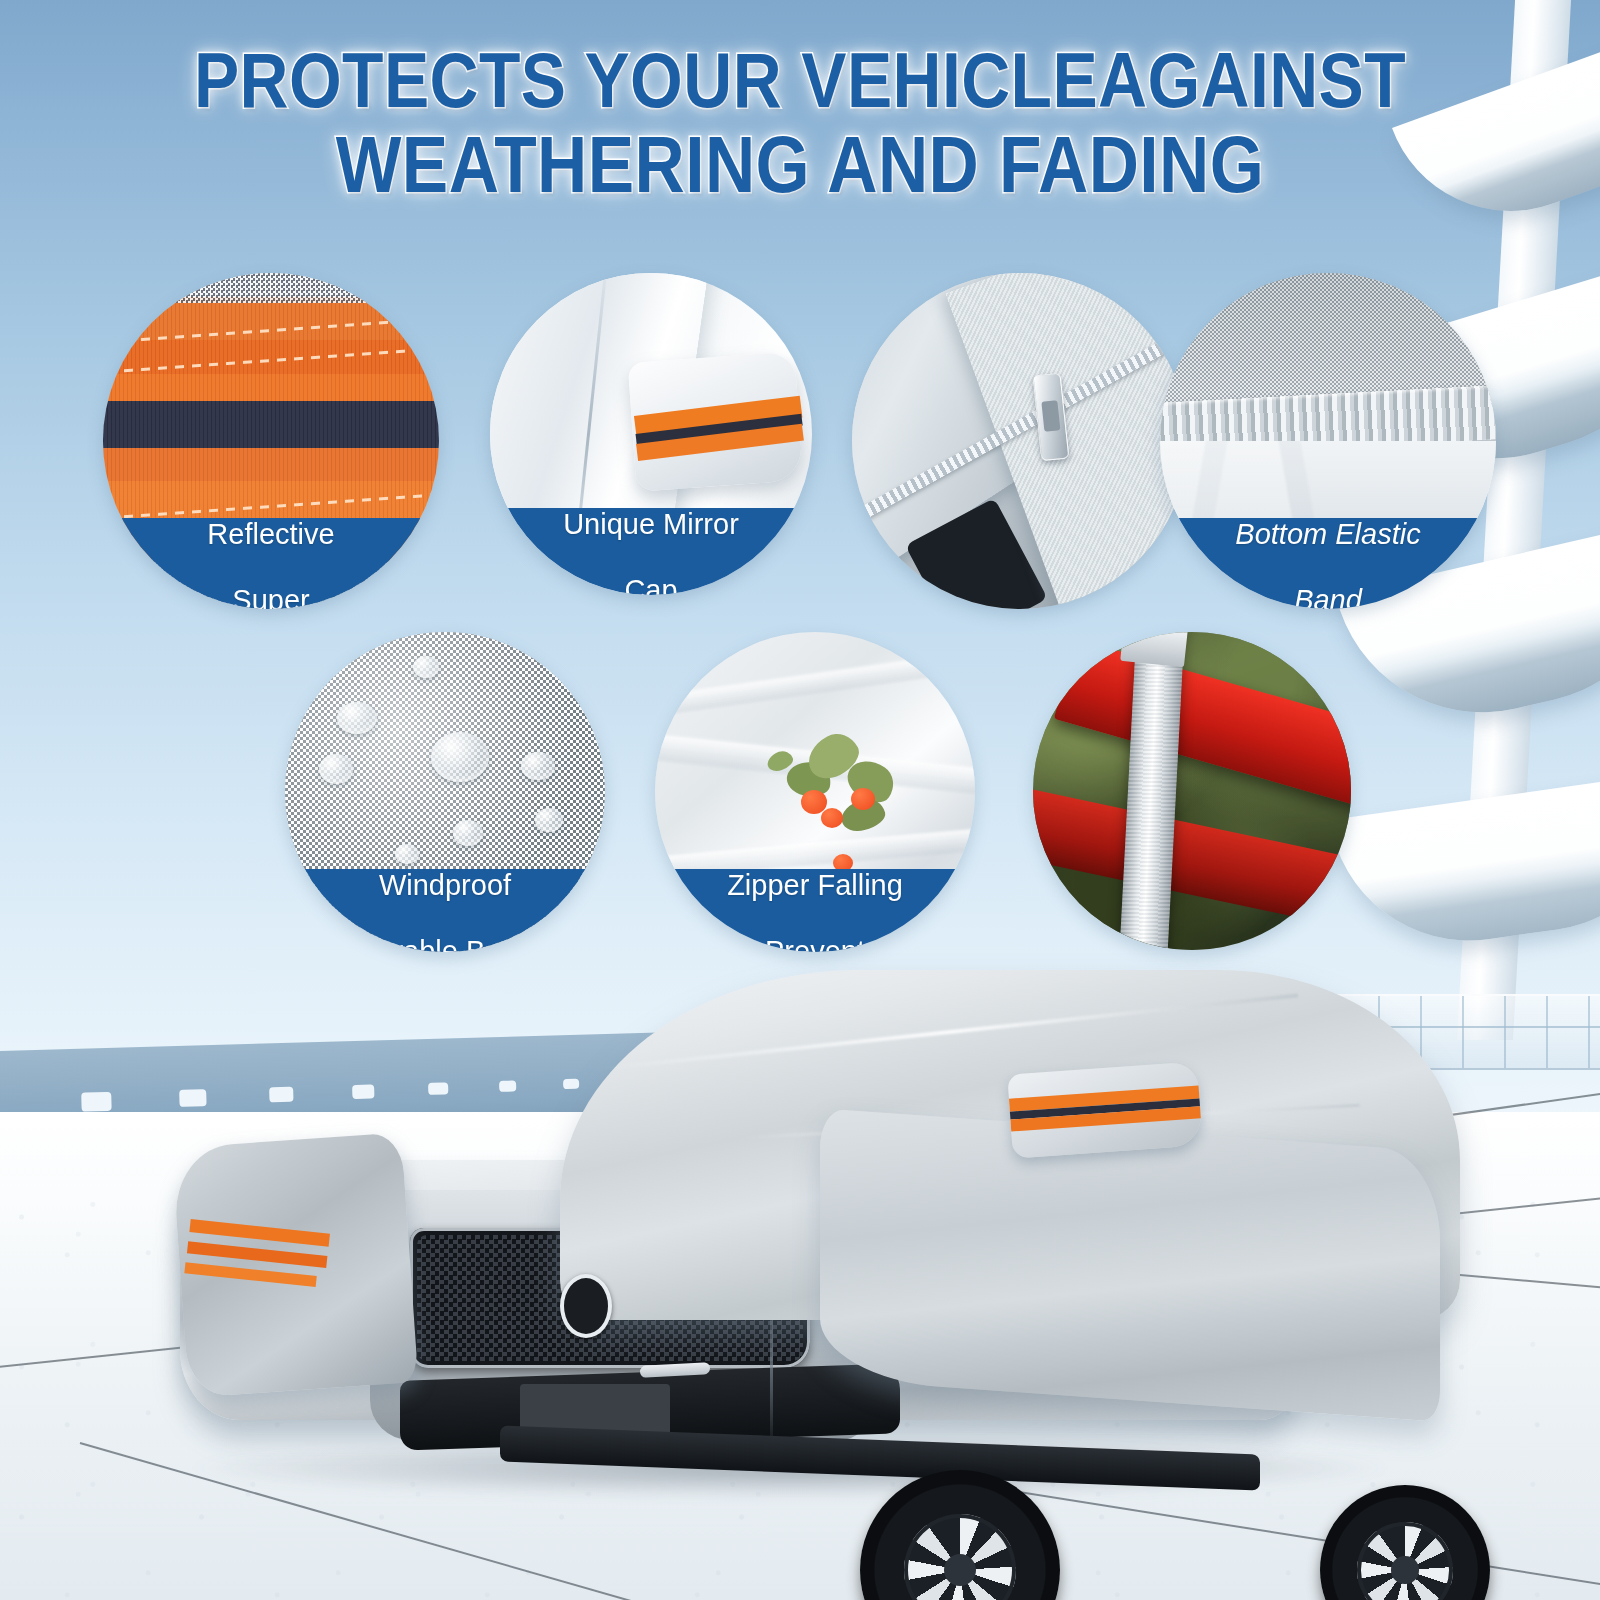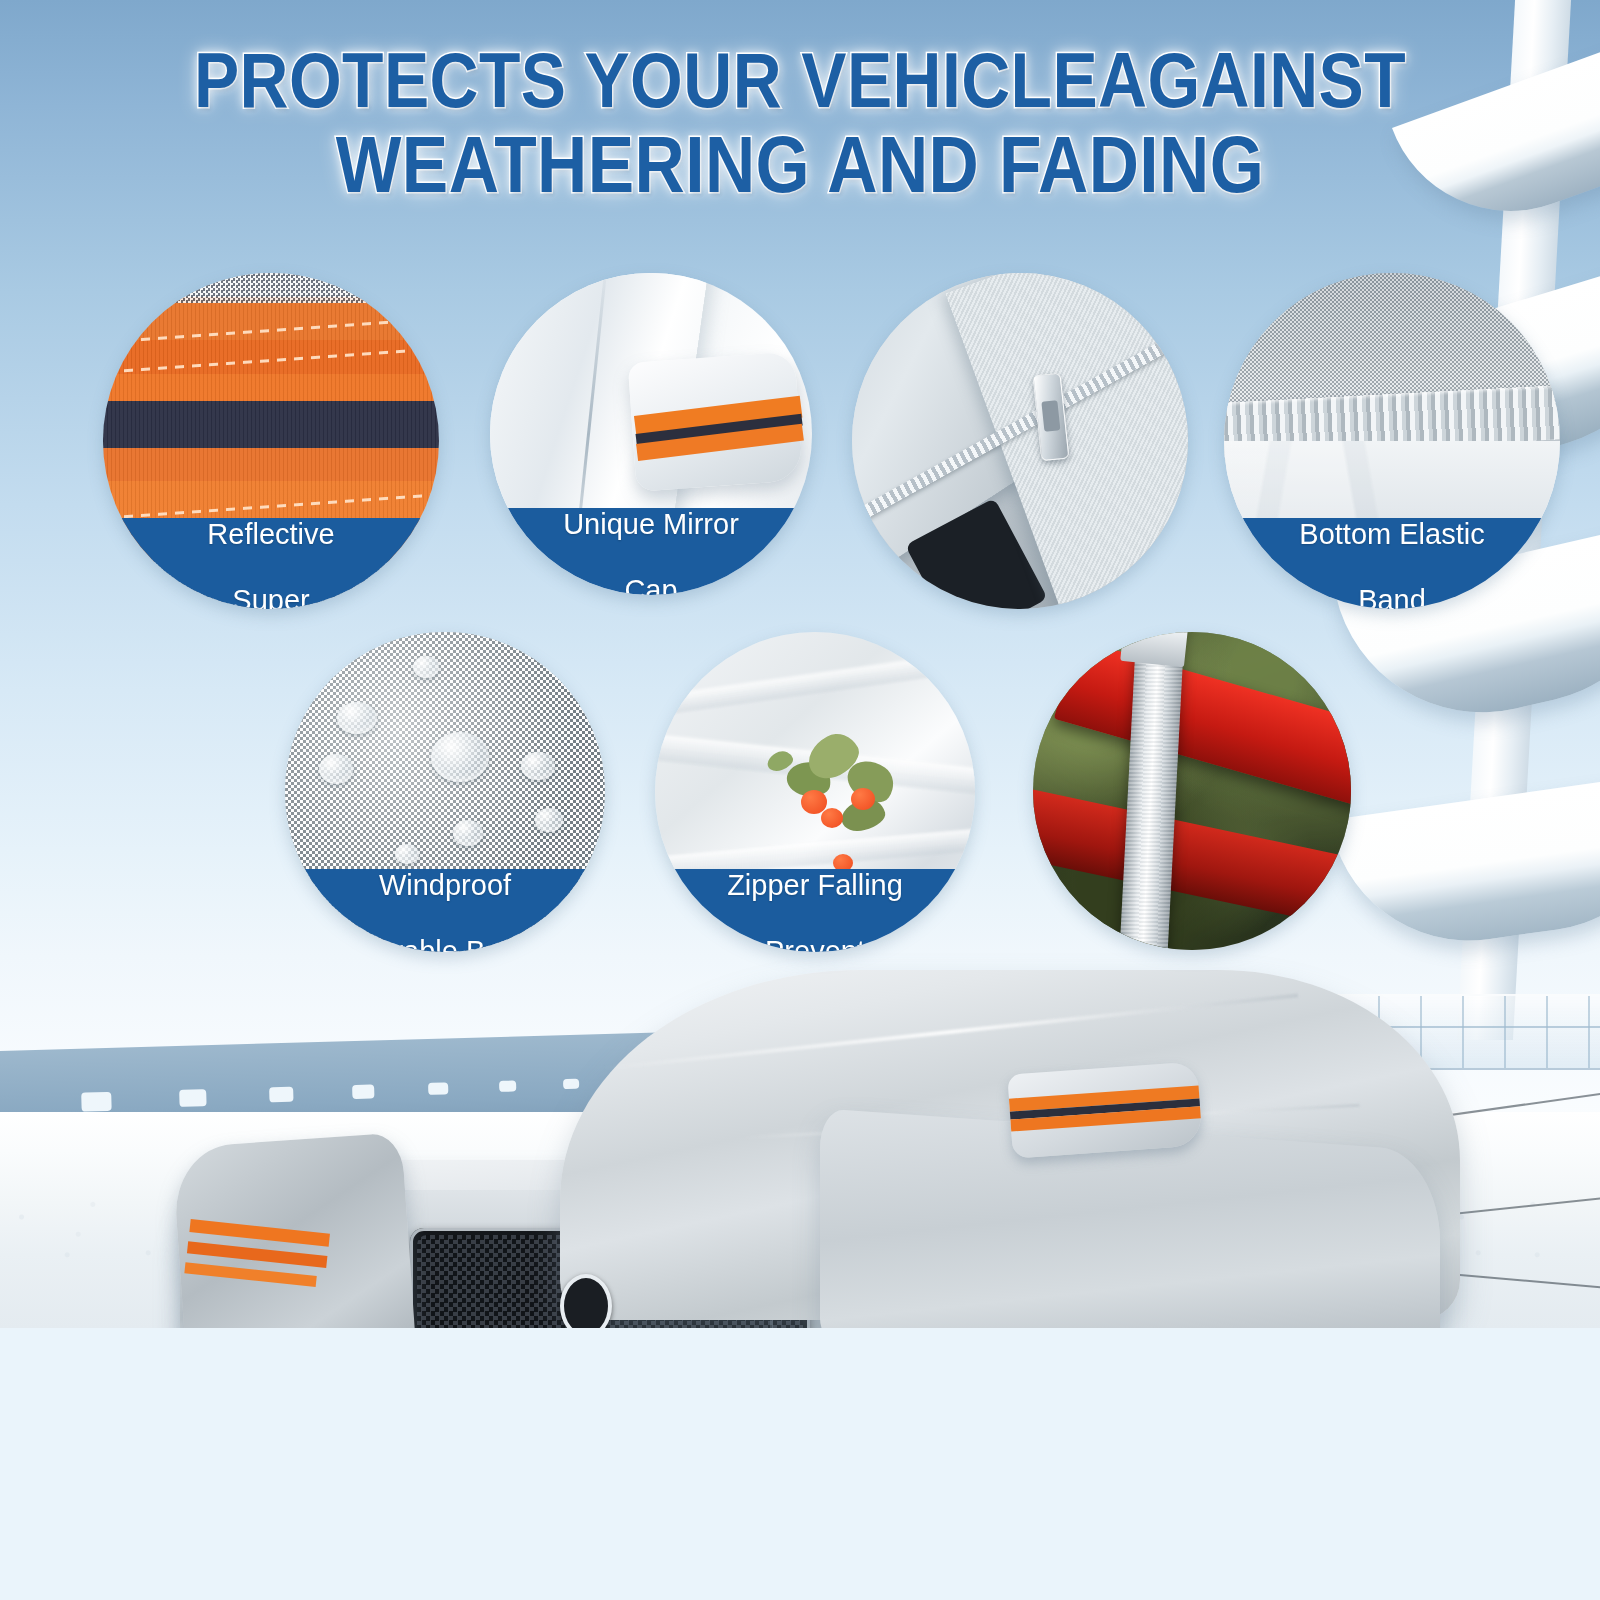--- a/index.html
+++ b/index.html
@@ -4,21 +4,21 @@
 <title>Car Cover Feature Infographic</title>
 <style>
   html,body{margin:0;padding:0;}
   body{
     width:1600px;height:1600px;
     font-family:"Liberation Sans",sans-serif;
     overflow:hidden;
     background:#eaf4fb;
   }
   #stage{
-    position:relative;width:1600px;height:1328px;overflow:hidden;
+    position:relative;width:1600px;height:1600px;overflow:hidden;
     background:linear-gradient(180deg,#7fa8cc 0%,#8fb5d6 8%,#a9cae3 22%,#c3dcef 38%,#d7e9f6 52%,#e6f2fa 64%,#f0f7fc 72%,#f7fbfe 80%,#ffffff 92%);
   }
 
   
   .bg{position:absolute;inset:0;overflow:hidden;}
 
   
   .deck{position:absolute;border-radius:0 0 220px 220px;
         box-shadow:0 10px 18px rgba(110,140,165,.30);}
 
@@ -446,21 +446,21 @@
     <div class="feat r1" style="left:852px;top:273px;width:336px;height:336px;">
       <div class="photo tex-zip">
         <div class="flapA"></div>
         <div class="dark"></div>
         <div class="flapB"></div>
         <div class="teeth"></div>
         <div class="pull"></div>
       </div>
     </div>
 
-    <div class="feat r1" style="left:1224px;top:273px;width:336px;height:336px;">
+    <div class="feat r1" style="left:1160px;top:273px;width:336px;height:336px;font-style:italic;">
       <div class="photo tex-elastic">
         <div class="topfab"></div>
         <div class="ruche"></div>
         <div class="botfab"></div>
       </div>
       <div class="band">
         <span><span>Bottom Elastic</span><br><span>Band</span></span>
       </div>
     </div>
 

